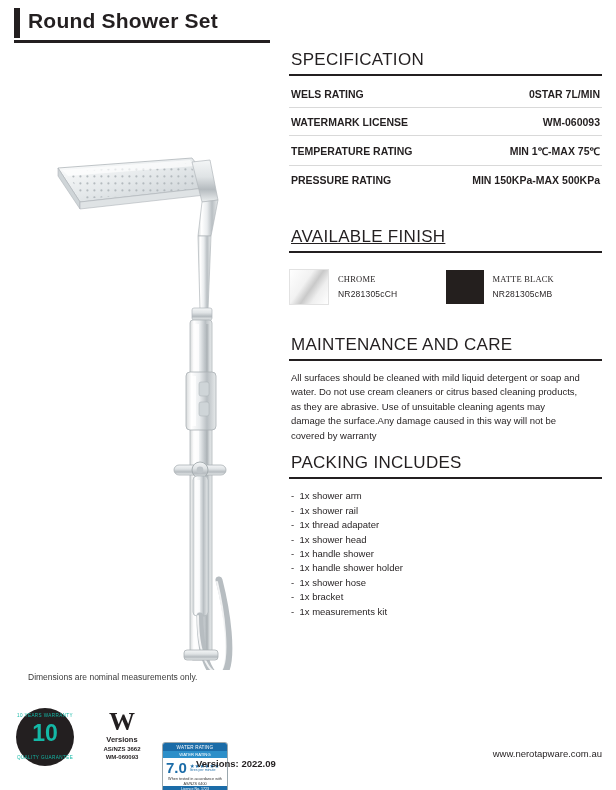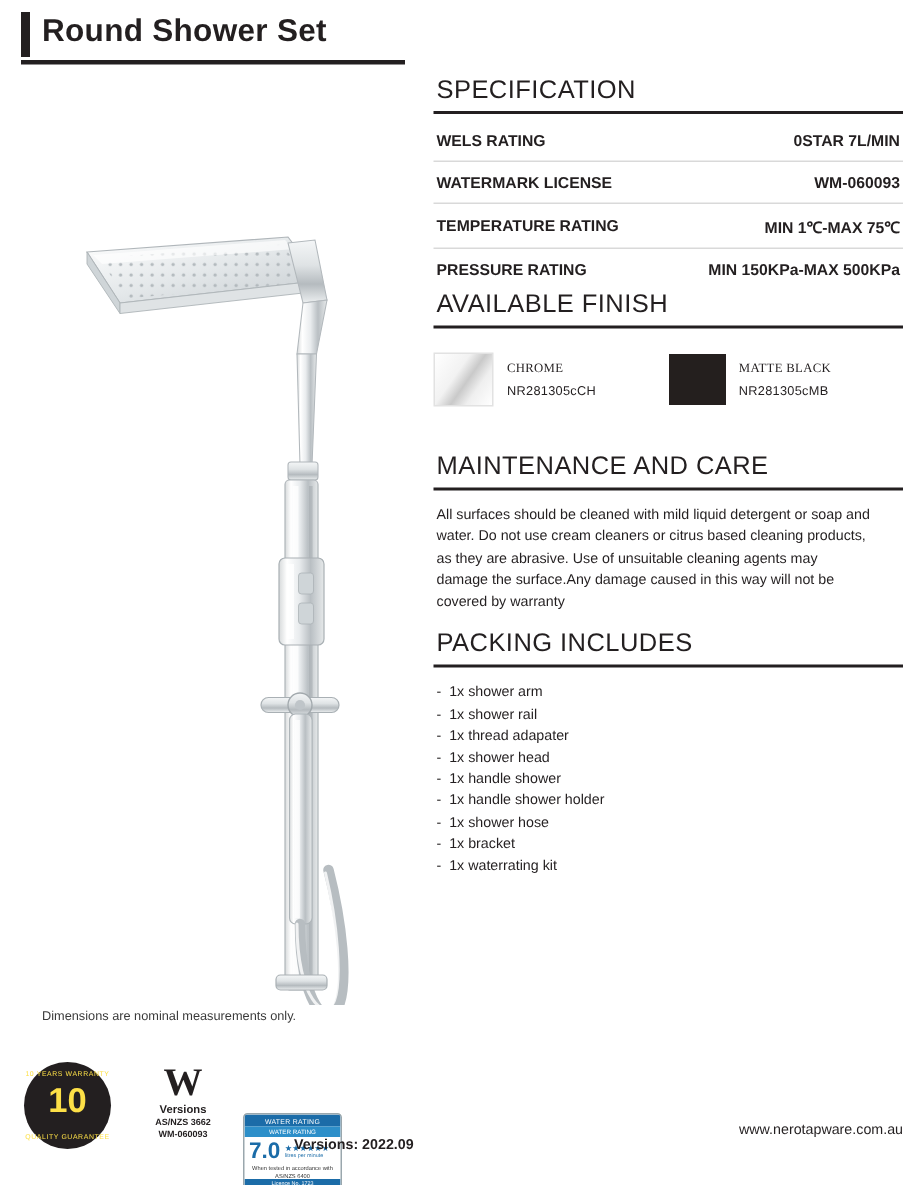--- a/index.html
+++ b/index.html
@@ -166,21 +166,21 @@
     height: 62px;
   }
   .badge-warranty {
     position: absolute;
     left: 6px;
     top: 2px;
     width: 58px;
     height: 58px;
     border-radius: 50%;
     background: #231f20;
-    color: #fde047;
+    color: #14b8a6;
     text-align: center;
   }
   .badge-warranty .ten {
     position: absolute;
     left: 0; right: 0;
     top: 14px;
     font-size: 23px;
     font-weight: bold;
     line-height: 1;
   }
@@ -417,21 +417,21 @@
         <td>TEMPERATURE RATING</td>
         <td class="val">MIN 1℃-MAX 75℃</td>
       </tr>
       <tr>
         <td>PRESSURE RATING</td>
         <td class="val">MIN 150KPa-MAX 500KPa</td>
       </tr>
     </tbody>
   </table>
 
-  <h2 class="section-title" style="margin-top:0;">AVAILABLE FINISH</h2>
+  <h2 class="section-title" style="margin-top:34px;text-decoration:underline;">AVAILABLE FINISH</h2>
   <div class="rule"></div>
 
   <div class="finish-wrap">
     <div class="finish">
       <div class="swatch chrome"></div>
       <div class="finish-text">
         <div class="finish-name">CHROME</div>
         <div class="finish-code">NR281305cCH</div>
       </div>
     </div>
@@ -452,21 +452,21 @@
   <div class="rule"></div>
   <ul class="pack-list">
     <li>1x shower arm</li>
     <li>1x shower rail</li>
     <li>1x thread adapater</li>
     <li>1x shower head</li>
     <li>1x handle shower</li>
     <li>1x handle shower holder</li>
     <li>1x shower hose</li>
     <li>1x bracket</li>
-    <li>1x waterrating kit</li>
+    <li>1x measurements kit</li>
   </ul>
 </div>
 
 <div class="badges">
 
   <div class="badge-warranty">
     <div class="arc">10 YEARS WARRANTY</div>
     <div class="ten">10</div>
     <div class="arcb">QUALITY GUARANTEE</div>
   </div>

